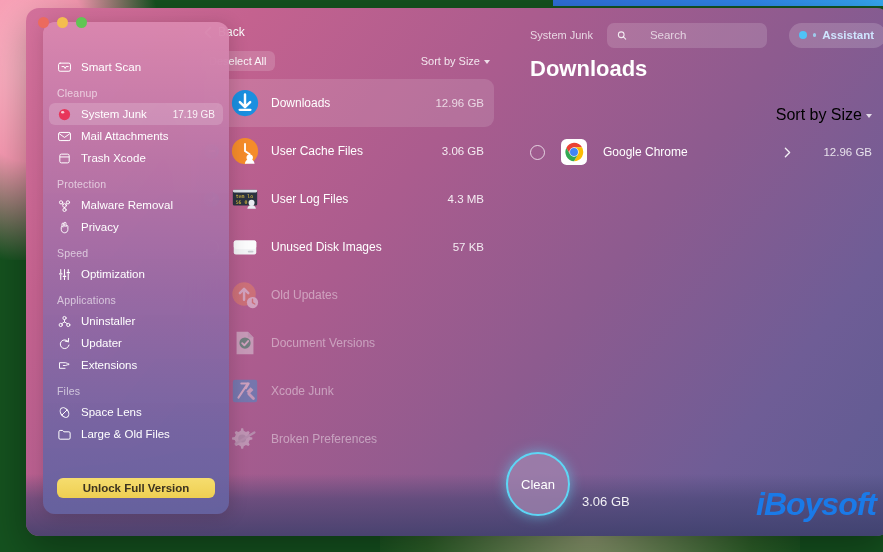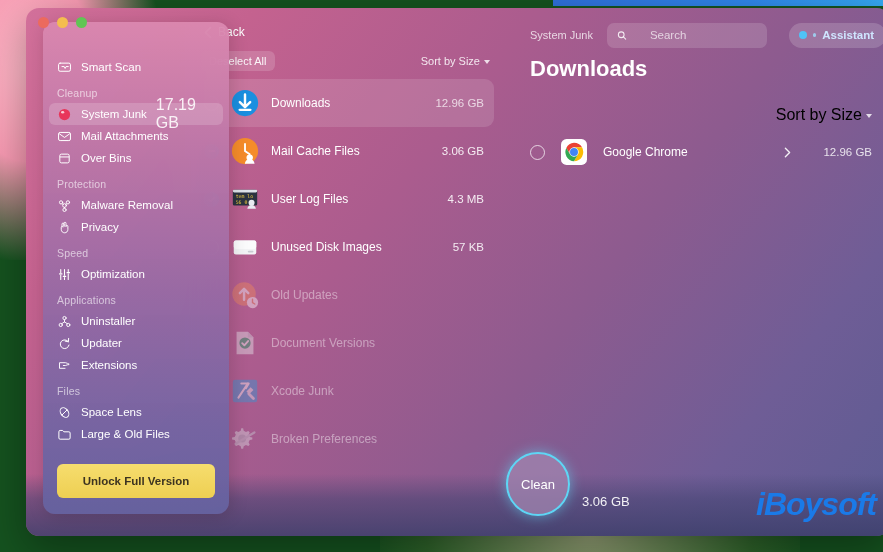--- a/index.html
+++ b/index.html
@@ -86,27 +86,27 @@
   }
   .side-item.active { background: rgba(255,255,255,.17); }
   .side-icon {
     width: 15px; height: 15px;
     flex: 0 0 15px;
     display: flex; align-items: center; justify-content: center;
   }
   .side-icon svg { width: 15px; height: 15px; display: block; }
   .side-label { flex: 1; white-space: nowrap; }
   .side-size {
-    font-size: 16px;
+    font-size: 10px;
     color: rgba(255,255,255,.88);
   }
   #unlock-button {
     position: absolute;
     left: 14px; bottom: 16px;
-    width: 158px; height: 34px;
+    width: 158px; height: 20px;
     border: none;
     border-radius: 6px;
     background: linear-gradient(180deg,#f6dd6e 0%,#eecf52 100%);
     color: #3c3320;
     font-family: "Liberation Sans", sans-serif;
     font-size: 11.5px;
     font-weight: bold;
     cursor: pointer;
   }
 
@@ -354,21 +354,21 @@
             </span>
             <span class="side-label">Mail Attachments</span>
           </div>
           <div class="side-item">
             <span class="side-icon">
               <svg viewBox="0 0 24 24" fill="none" stroke="#fff" stroke-width="1.6" stroke-linejoin="round">
                 <rect x="4.5" y="5" width="15" height="14" rx="2.5"></rect>
                 <path d="M4.5 9.5h15"></path>
               </svg>
             </span>
-            <span class="side-label">Over Bins</span>
+            <span class="side-label">Trash Xcode</span>
           </div>
           <div class="side-group-label">Protection</div>
           <div class="side-item">
             <span class="side-icon">
               <svg viewBox="0 0 24 24" fill="none" stroke="#fff" stroke-width="1.5" stroke-linecap="round">
                 <circle cx="12" cy="12" r="3"></circle>
                 <circle cx="6.5" cy="7" r="2.6"></circle>
                 <circle cx="17.5" cy="7" r="2.6"></circle>
                 <circle cx="12" cy="19" r="2.6"></circle>
                 <path d="M8.8 9.3 10 10.6M15.2 9.3 14 10.6M12 15v1"></path>
@@ -479,21 +479,21 @@
               <span class="dash"></span>
             </span>
             <span class="junk-icon">
               <svg viewBox="0 0 32 32">
                 <circle cx="16" cy="16" r="14" fill="#f58c2a"></circle>
                 <path d="M16 8.5V16l5 3.5" stroke="#fff" stroke-width="2" stroke-linecap="round" fill="none"></path>
                 <circle cx="21" cy="23" r="3.4" fill="#fff"></circle>
                 <path d="M15.8 29.5c.4-3 2.5-4.6 5.2-4.6s4.8 1.6 5.2 4.6z" fill="#fff"></path>
               </svg>
             </span>
-            <span class="junk-name">Mail Cache Files</span>
+            <span class="junk-name">User Cache Files</span>
             <span class="junk-size">3.06 GB</span>
           </div>
           <div class="junk-row">
             <span class="check checked">
               <svg viewBox="0 0 12 12" fill="none" stroke="#fff" stroke-width="2" stroke-linecap="round" stroke-linejoin="round">
                 <path d="M2.5 6.2 5 8.7 9.6 3.6"></path>
               </svg>
             </span>
             <span class="junk-icon">
               <svg viewBox="0 0 32 32">

